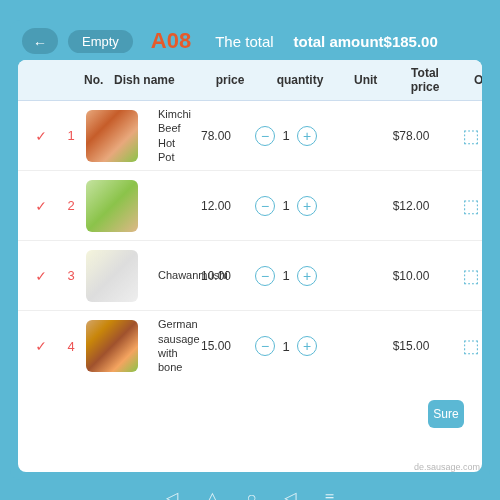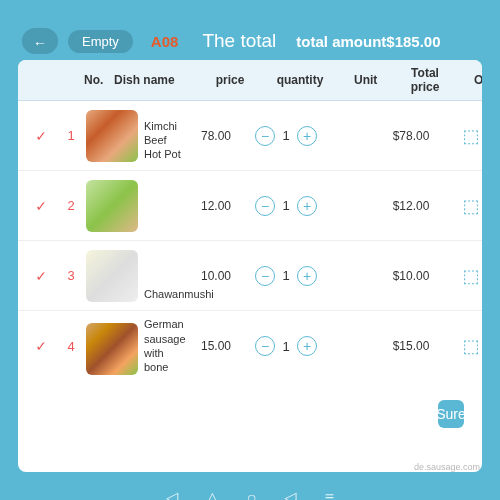--- a/index.html
+++ b/index.html
@@ -53,28 +53,28 @@
       border: none;
       border-radius: 16px;
       padding: 4px 14px;
       color: white;
       font-size: 13px;
       cursor: pointer;
     }
 
     .table-id {
       color: #e55a2b;
-      font-size: 15px;
+      font-size: 22px;
       font-weight: bold;
       margin-left: 8px;
     }
 
     .total-label {
       color: white;
-      font-size: 19px;
+      font-size: 15px;
       margin-left: 14px;
     }
 
     .total-amount {
       color: white;
       font-size: 15px;
       font-weight: bold;
       margin-left: 10px;
     }
 
@@ -140,22 +140,22 @@
     }
 
     .row-num {
       color: #e55;
       font-size: 13px;
       text-align: center;
     }
 
     .dish-cell {
       display: flex;
-      align-items: flex-end;
-      gap: 6px;
+      align-items: center;
+      gap: 20px;
     }
 
     .dish-img {
       width: 52px;
       height: 52px;
       border-radius: 6px;
       object-fit: cover;
       background: #ddd;
       flex-shrink: 0;
       overflow: hidden;
@@ -225,23 +225,23 @@
 
     
     .sure-btn {
       position: absolute;
       right: 26px;
       bottom: 52px;
       background: #5bb8d4;
       color: white;
       border: none;
       border-radius: 6px;
-      width: 26px;
+      width: 36px;
       height: 28px;
-      font-size: 14px;
+      font-size: 12px;
       cursor: pointer;
       display: flex;
       align-items: center;
       justify-content: center;
     }
 
     
     .bottom-nav {
       display: flex;
       justify-content: center;

